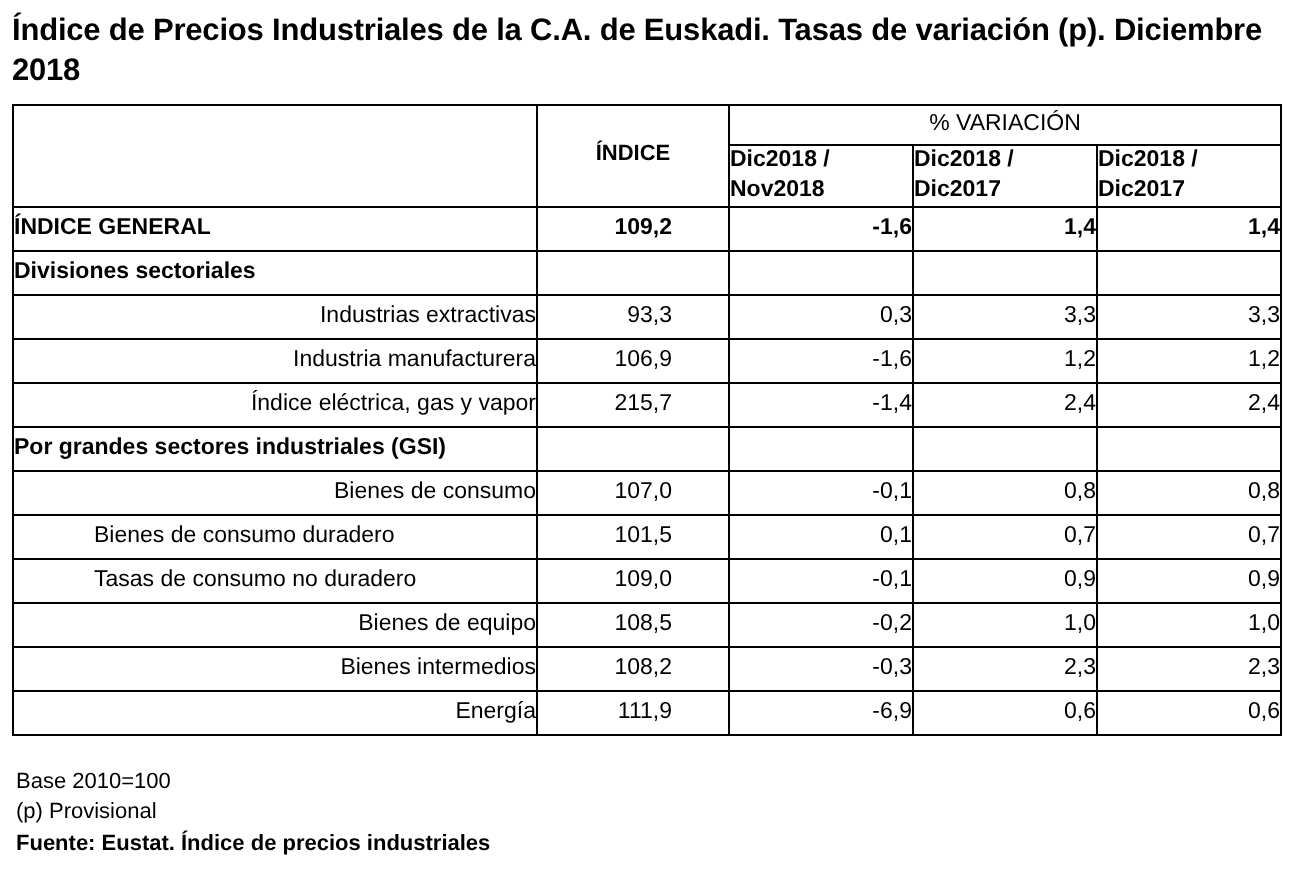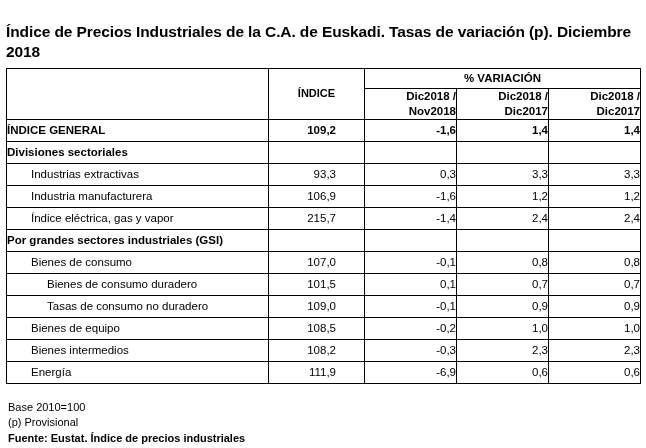--- a/index.html
+++ b/index.html
@@ -11,21 +11,21 @@
     height: 448px;
     background: #ffffff;
     font-family: "Liberation Sans", sans-serif;
     color: #000000;
     overflow: hidden;
   }
   .page {
     width: 646px;
     height: 448px;
     box-sizing: border-box;
-    padding: 20px 6px 0 6px;
+    padding: 4px 6px 0 6px;
     position: relative;
   }
   .title {
     font-size: 15.5px;
     font-weight: bold;
     line-height: 1.28;
     margin: 2px 0 6px 0;
     letter-spacing: -0.1px;
   }
   table.main {
@@ -41,52 +41,52 @@
   }
   
   col.c0 { width: 262px; }
   col.c1 { width: 96px; }
   col.c2 { width: 92px; }
   col.c3 { width: 92px; }
   col.c4 { width: 92px; }
 
   .hdr-var {
     text-align: center;
-    font-weight: bold;
+    font-weight: normal;
     font-size: 11.5px;
     height: 19px;
     line-height: 19px;
   }
   .hdr-indice {
     text-align: center;
     font-weight: bold;
     font-size: 11px;
     line-height: 1.25;
   }
   .hdr-sub {
-    text-align: right;
+    text-align: left;
     font-weight: bold;
     font-size: 11.5px;
     line-height: 1.3;
     padding: 3px 2px;
   }
   .blank-head { border: 1px solid #000; }
 
   tr.row td {
     height: 21px;
   }
   td.label {
     text-align: left;
     padding-left: 6px;
   }
   td.label.bold {
     font-weight: bold;
     margin-top: 40px;
   }
-  td.label.ind1 { padding-left: 24px; }
+  td.label.ind1 { padding-left: 24px; text-align: right; }
   td.label.ind2 { padding-left: 40px; }
   td.num {
     text-align: right;
     padding-right: 26px;
   }
   td.num.indice {
     text-align: right;
     padding-right: 28px;
     margin-left: 29px;
   }

